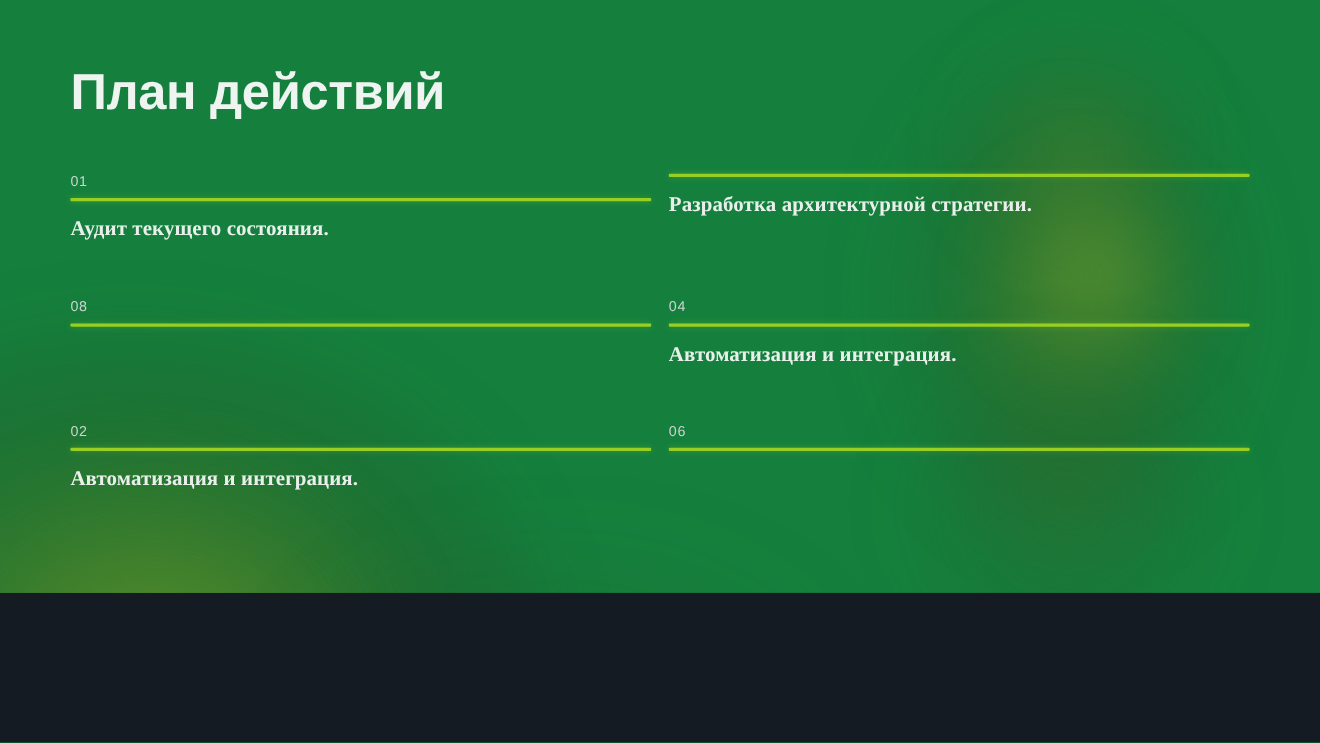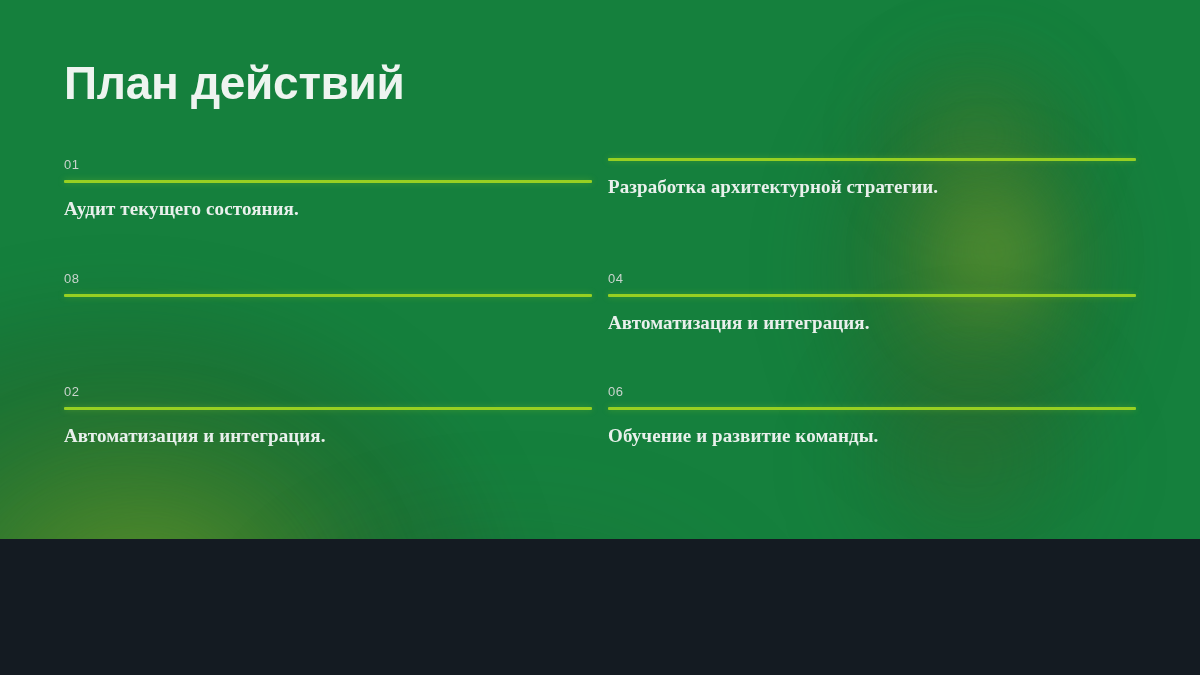--- a/index.html
+++ b/index.html
@@ -229,18 +229,17 @@
 
       <div class="item">
         <div class="item-number">02</div>
         <div class="item-rule"></div>
         <div class="item-label">Автоматизация и интеграция.</div>
       </div>
 
       <div class="item">
         <div class="item-number">06</div>
         <div class="item-rule"></div>
-        <div class="item-label">Обучение и развитие команды.</div>
       </div>
 
     </div>
   </div>
 </div>
 
 </body></html>

